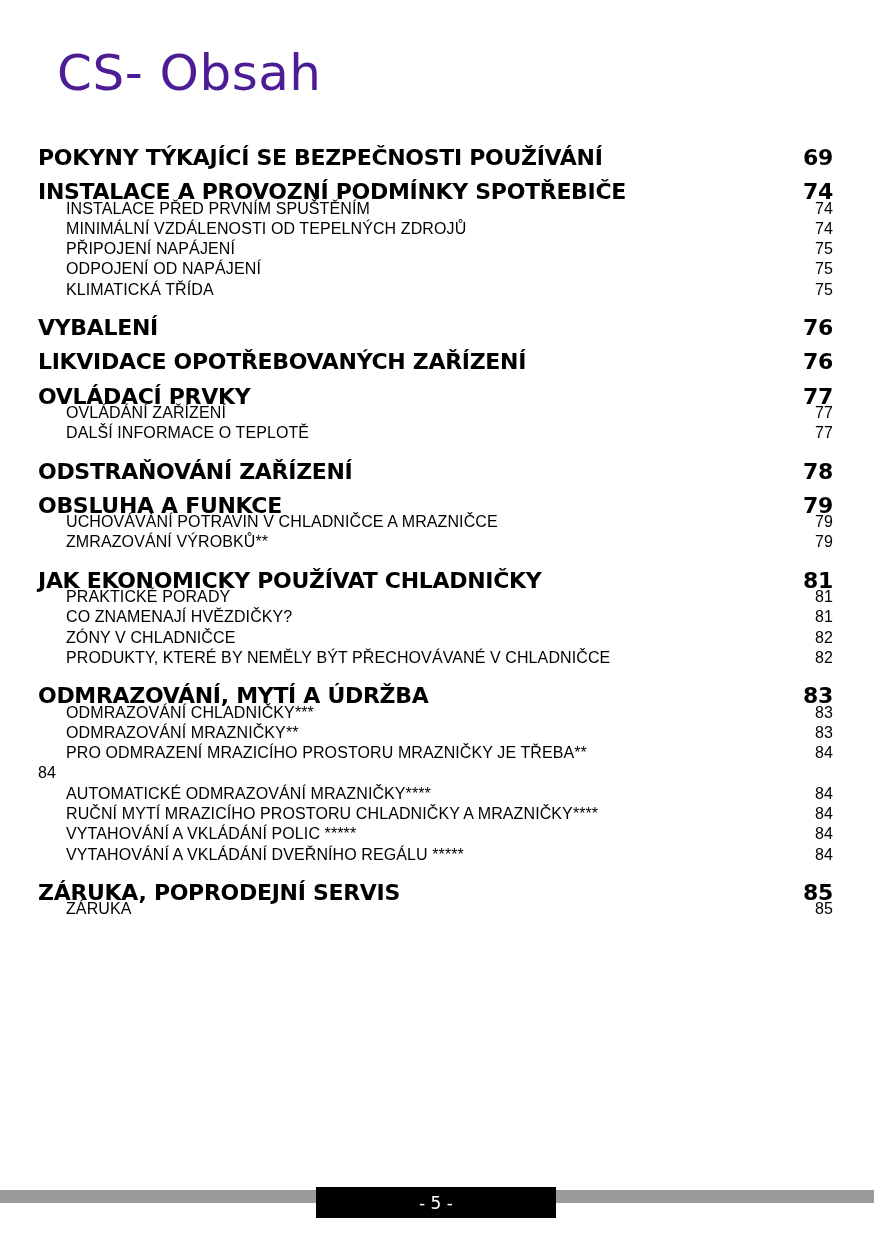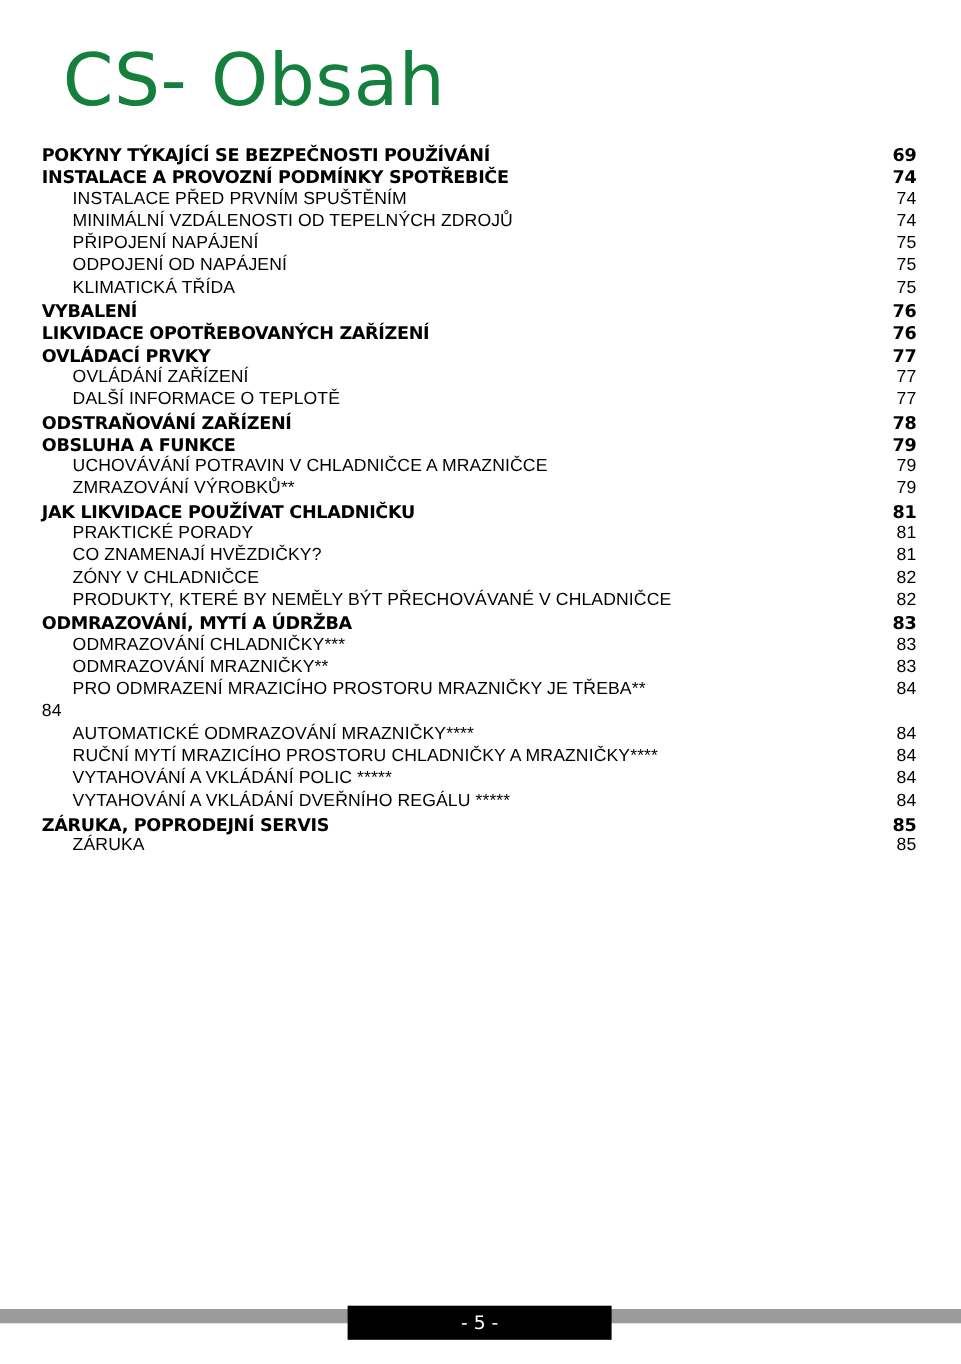--- a/index.html
+++ b/index.html
@@ -15,23 +15,23 @@
     font-family: "Liberation Sans", sans-serif;
     color: #000;
   }
   .page-title {
     position: absolute;
     left: 57px;
     top: 44px;
     margin: 0;
     font-family: "DejaVu Sans", sans-serif;
     font-weight: 400;
-    font-size: 66px;
+    font-size: 50px;
     line-height: 58px;
-    color: #15803d;
+    color: #4c1d95;
     white-space: pre;
     letter-spacing: 0.5px;
   }
   .toc {
     position: absolute;
     left: 38px;
     right: 41px;
     top: 131px;
   }
   .toc-row {
@@ -46,22 +46,23 @@
     flex: 0 1 auto;
     overflow: visible;
   }
   .toc-row .toc-page {
     flex: 0 0 auto;
     text-align: left;
   }
   .toc-row.level-1 {
     font-family: "DejaVu Sans", sans-serif;
     font-weight: 700;
-    font-size: 16px;
+    font-size: 22px;
     letter-spacing: -0.3px;
+    margin-top: 14px;
   }
   .toc-row.level-2 {
     font-family: "Liberation Sans", sans-serif;
     font-weight: 400;
     font-size: 16px;
     letter-spacing: 0.1px;
     gap: 10px;
   }
   .toc-row.level-2 .toc-label {
     padding-left: 28px;
@@ -158,21 +159,21 @@
   </div>
       <div class="toc-row level-2">
     <span class="toc-label">UCHOVÁVÁNÍ POTRAVIN V CHLADNIČCE A MRAZNIČCE</span>
     <span class="toc-page">79</span>
   </div>
       <div class="toc-row level-2">
     <span class="toc-label">ZMRAZOVÁNÍ VÝROBKŮ**</span>
     <span class="toc-page">79</span>
   </div>
       <div class="toc-row level-1">
-    <span class="toc-label">JAK LIKVIDACE POUŽÍVAT CHLADNIČKU</span>
+    <span class="toc-label">JAK EKONOMICKY POUŽÍVAT CHLADNIČKY</span>
     <span class="toc-page">81</span>
   </div>
       <div class="toc-row level-2">
     <span class="toc-label">PRAKTICKÉ PORADY</span>
     <span class="toc-page">81</span>
   </div>
       <div class="toc-row level-2">
     <span class="toc-label">CO ZNAMENAJÍ HVĚZDIČKY?</span>
     <span class="toc-page">81</span>
   </div>

